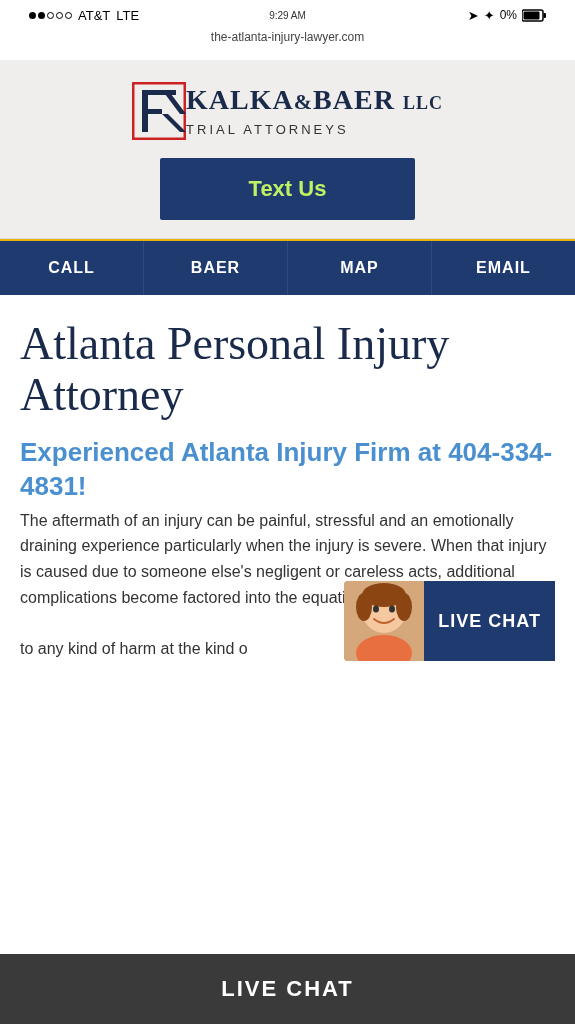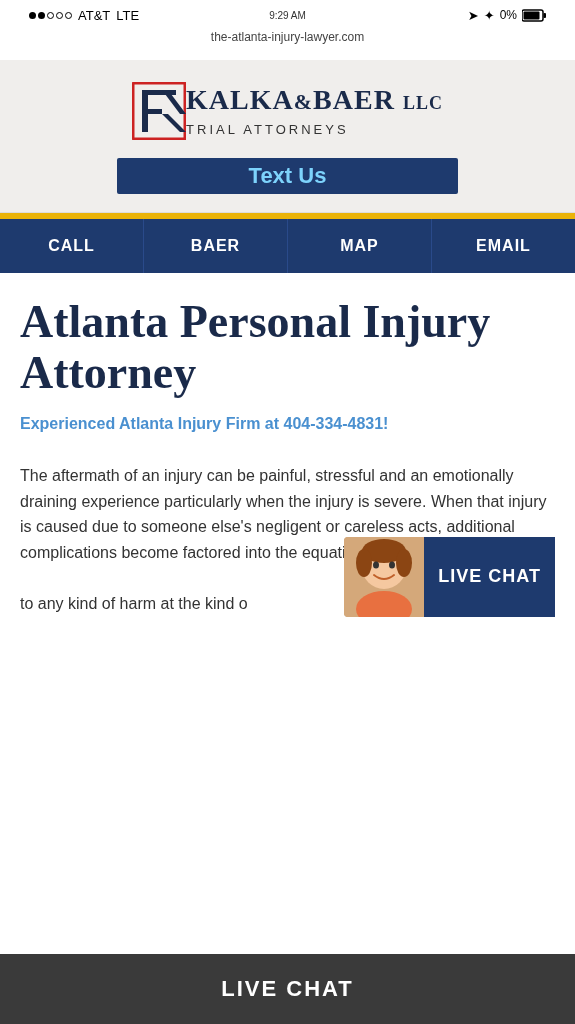--- a/index.html
+++ b/index.html
@@ -66,37 +66,37 @@
       letter-spacing: 3px;
       color: #333;
       font-weight: 500;
       text-transform: uppercase;
       margin-top: 6px;
     }
 
     .text-us-btn {
       display: block;
       background: #1e3a6e;
-      color: #7dd3fc;
+      color: #bef264;
       font-size: 22px;
       font-weight: 600;
       text-align: center;
-      padding: 5px 40px;
+      padding: 18px 40px;
       margin: 18px auto 0;
       border: none;
       cursor: pointer;
-      width: 341px;
+      width: 255px;
       border-radius: 2px;
     }
 
     
     .nav-bar {
       background: #1e3a6e;
       display: flex;
-      border-top: 6px solid #eab308;
+      border-top: 2px solid #eab308;
     }
     .nav-item {
       flex: 1;
       color: #fff;
       text-align: center;
       padding: 18px 0;
       font-size: 16px;
       font-weight: 600;
       letter-spacing: 1px;
       border-right: 1px solid #2a4a8a;
@@ -105,32 +105,32 @@
     .nav-item:last-child { border-right: none; }
 
     
     .main-content {
       padding: 24px 20px 20px;
       background: #fff;
     }
 
     .page-title {
       font-size: 46px;
-      font-weight: 700;
+      font-weight: 400;
       color: #1a2a4a;
       line-height: 1.1;
       font-family: Georgia, serif;
       margin-bottom: 16px;
     }
 
     .subtitle {
-      font-size: 16px;
+      font-size: 26px;
       color: #4a90d0;
       line-height: 1.3;
-      margin-bottom: 28px;
+      margin-bottom: 4px;
     }
 
     .body-text {
       font-size: 16px;
       color: #333;
       line-height: 1.6;
       position: relative;
     }
 
     

